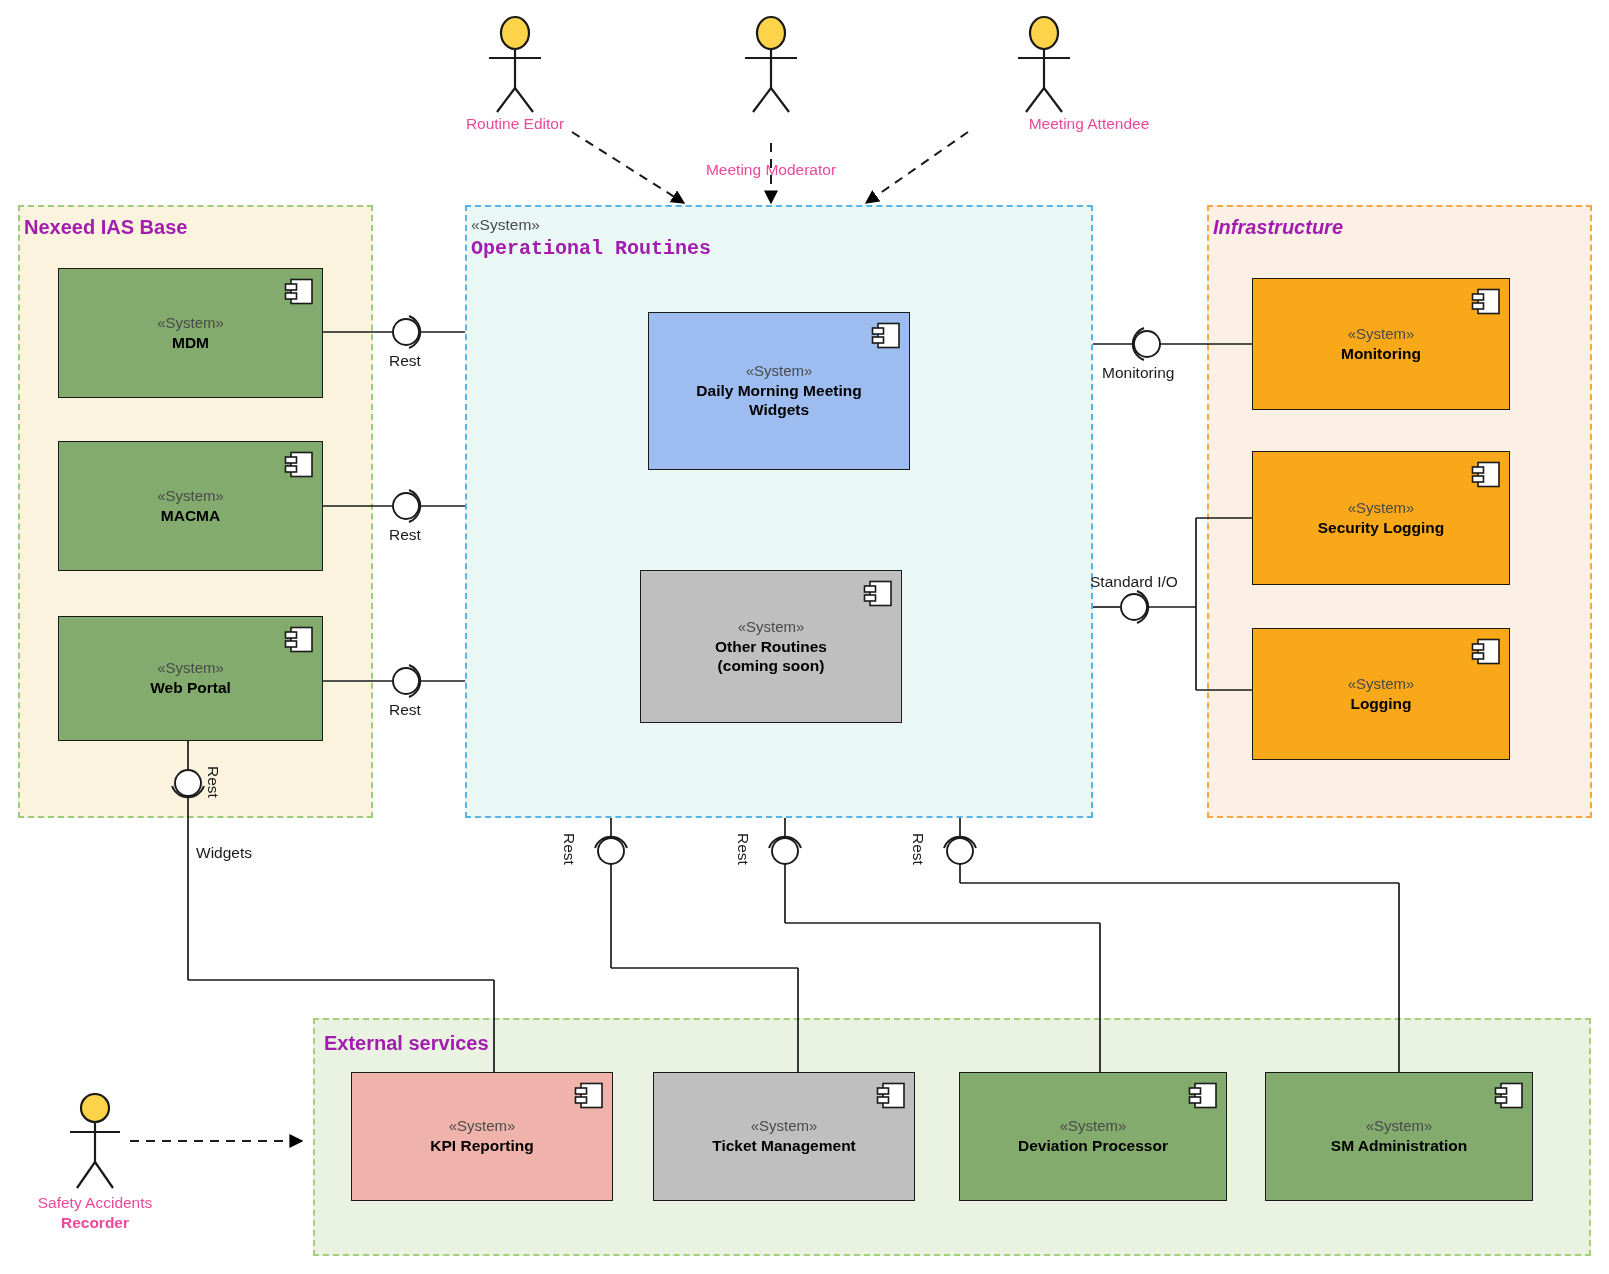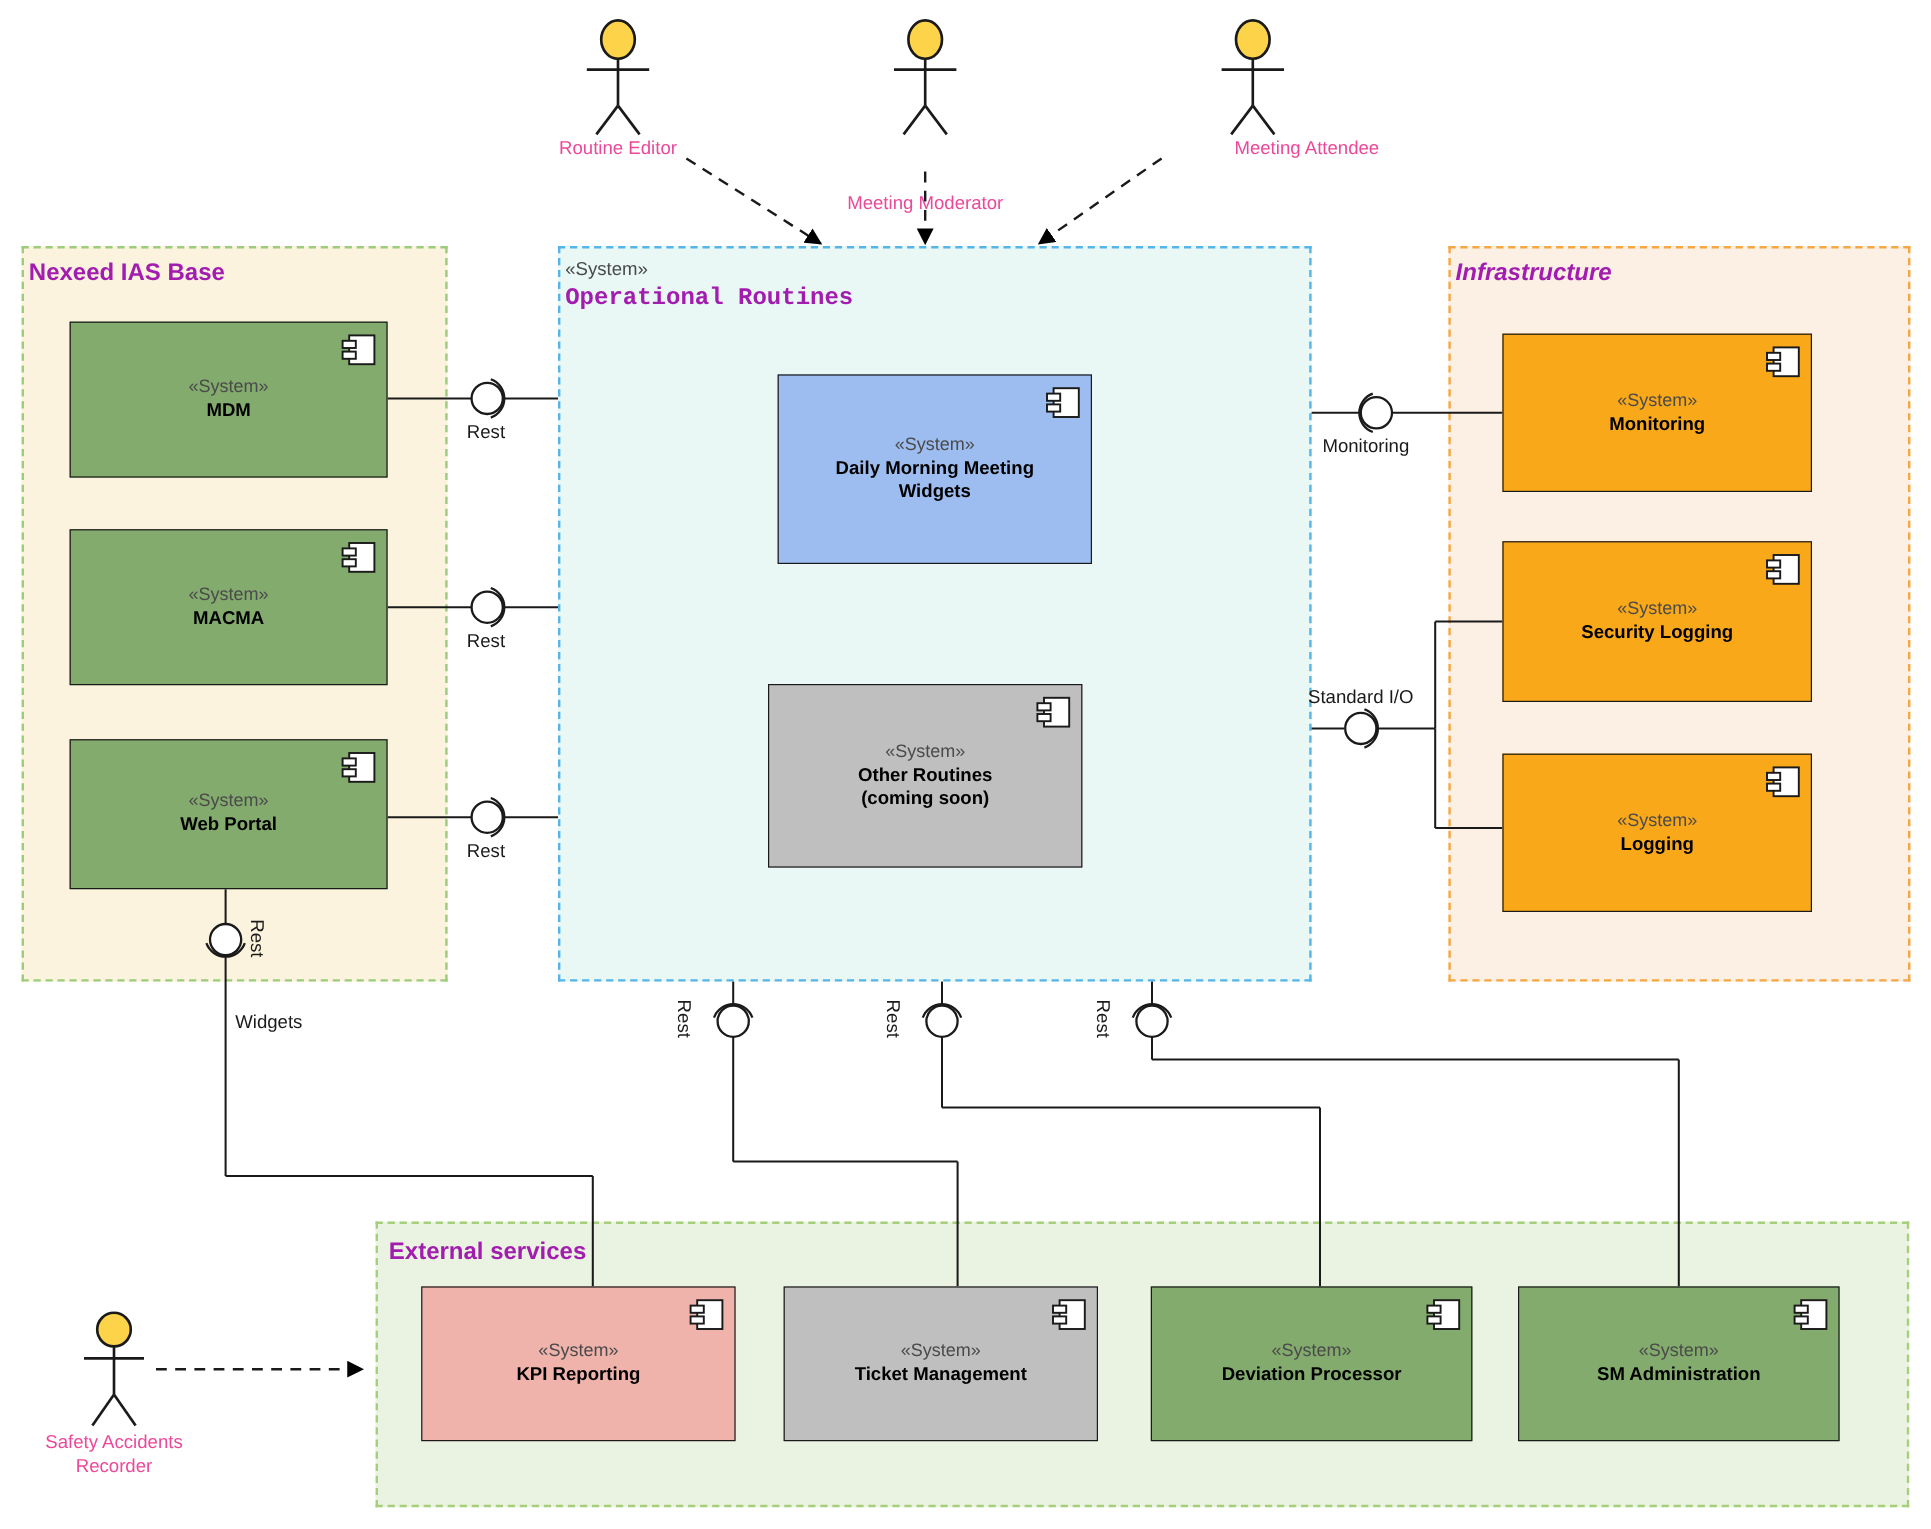--- a/index.html
+++ b/index.html
@@ -154,21 +154,21 @@
         <line x1="95" y1="1162" x2="77" y2="1188"></line>
         <line x1="95" y1="1162" x2="113" y2="1188"></line>
       </g>
     </g>
   </svg>
 
   <div class="actor-label" style="left:435px;top:115px;width:160px;">Routine Editor</div>
   <div class="actor-label" style="left:678px;top:128px;width:186px;margin-top:33px;">Meeting Moderator</div>
   <div class="actor-label" style="left:1007px;top:115px;width:164px;text-align:center;">Meeting Attendee</div>
   <div class="actor-label" style="left:15px;top:1194px;width:160px;text-align:center;">Safety Accidents</div>
-  <div class="actor-label" style="left:15px;top:1214px;width:160px;">Recorder</div>
+  <div class="actor-label" style="left:15px;top:1214px;width:160px;font-weight:bold;">Recorder</div>
 
   <div class="comp" style="left:58px;top:268px;width:265px;height:130px;background:#83ab6d;">
     <svg class="compicon" viewBox="0 0 30 27">
       <rect x="7" y="1.5" width="21" height="24" fill="#fff" stroke="#1a1a1a" stroke-width="1.6"></rect>
       <rect x="1.5" y="6" width="11" height="6" fill="#fff" stroke="#1a1a1a" stroke-width="1.6"></rect>
       <rect x="1.5" y="15" width="11" height="6" fill="#fff" stroke="#1a1a1a" stroke-width="1.6"></rect>
     </svg>
     <div class="stereo">«System»</div>
     <div class="cname">MDM</div>
   </div>

